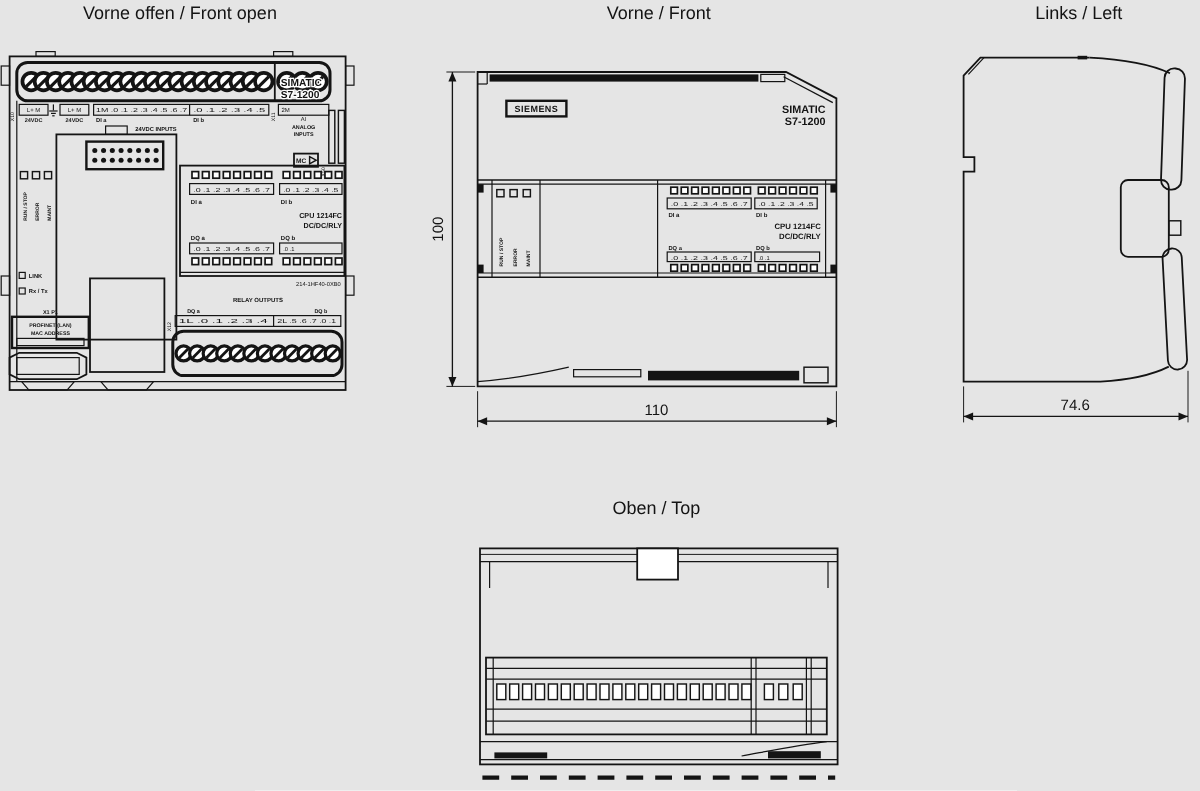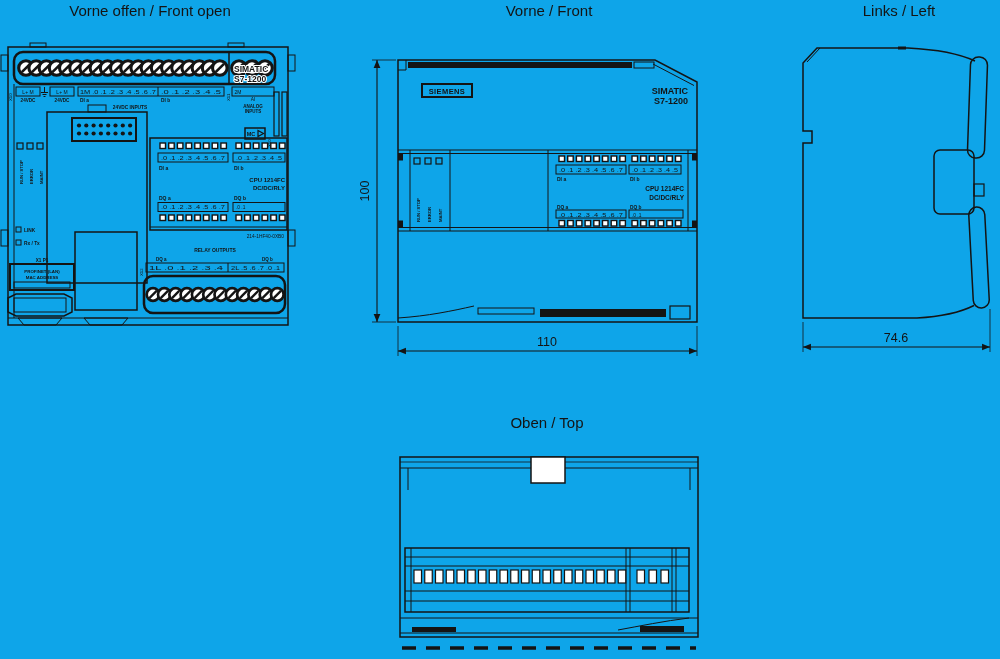--- a/index.html
+++ b/index.html
@@ -1,16 +1,16 @@
 <!DOCTYPE html>
 <html><head>
 <meta charset="utf-8">
 <style>
   html,body{margin:0;padding:0;background:#fff}
-  .wrap{width:1000px;height:659px;background:#0ea5e9;position:relative;overflow:hidden}
+  .wrap{width:1000px;height:659px;background:#e5e5e5;position:relative;overflow:hidden}
   svg{display:block}
   text{font-family:"Liberation Sans", sans-serif;fill:#141414}
   .b{font-weight:bold}
   .mid{text-anchor:middle}
   .end{text-anchor:end}
   .ln{fill:none;stroke:#141414}
   .blk{fill:#141414;stroke:none}
   .w08{stroke-width:.8}.w1{stroke-width:1}.w12{stroke-width:1.2}.w15{stroke-width:1.5}.w2{stroke-width:2}.w25{stroke-width:2.5}
   .dim{fill:none;stroke:#141414;stroke-width:1.1}
 </style>

